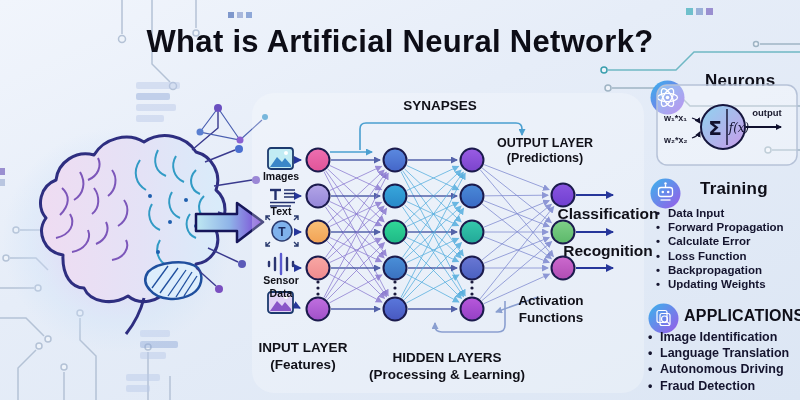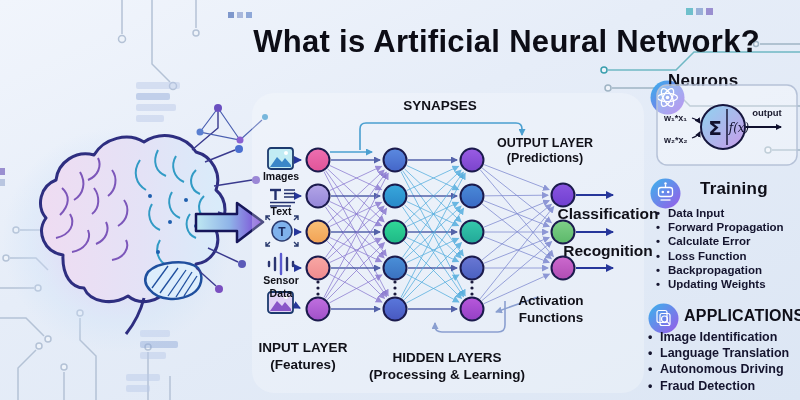--- a/index.html
+++ b/index.html
@@ -1,19 +1,19 @@
 <!DOCTYPE html>
 <html><head>
 <meta charset="utf-8">
 <style>
   html,body{margin:0;padding:0;background:#cfd8e8;font-family:"Liberation Sans",sans-serif;}
   .canvas{position:relative;width:800px;height:400px;overflow:hidden;
     background:linear-gradient(155deg,#f1f5fc 0%,#e6edf8 40%,#dce6f4 100%);}
   svg.full{position:absolute;left:0;top:0;width:800px;height:400px;display:block;}
-  h1.title{position:absolute;left:40px;top:24px;width:720px;margin:0;text-align:right;
+  h1.title{position:absolute;left:40px;top:24px;width:720px;margin:0;text-align:center;
     font-size:31px;font-weight:800;color:#0d0d16;letter-spacing:.3px;}
   .net-lbl{font-family:"Liberation Sans",sans-serif;font-weight:700;fill:#101018;}
   .panel-h{position:absolute;margin:0;font-weight:800;color:#0e0e18;letter-spacing:.2px;}
   .picon{position:absolute;display:block;line-height:0;}
   ul.blist{position:absolute;margin:0;padding:0;list-style:none;}
   ul.blist li{position:relative;padding-left:14px;font-weight:700;color:#14142e;}
   ul.blist li::before{content:"\2022";position:absolute;left:2px;}
   #training-list{left:654px;top:206px;width:150px;}
   #training-list li{font-size:11.5px;line-height:14.2px;}
   #apps-list{left:646px;top:329px;width:160px;}
@@ -454,21 +454,21 @@
         </defs>
       <circle cx="17.5" cy="17.5" r="17" fill="url(#ic1)"></circle>
       <g stroke="#ffffff" stroke-width="1.3" fill="none">
         <ellipse cx="17.5" cy="17.5" rx="10" ry="4.2"></ellipse>
         <ellipse cx="17.5" cy="17.5" rx="10" ry="4.2" transform="rotate(60 17.5 17.5)"></ellipse>
         <ellipse cx="17.5" cy="17.5" rx="10" ry="4.2" transform="rotate(120 17.5 17.5)"></ellipse>
       </g>
       <circle cx="17.5" cy="17.5" r="1.8" fill="#ffffff"></circle>
     </svg>
   </span>
-  <h2 class="panel-h" style="left:668px;top:71px;font-size:17px;">Neurons</h2>
+  <h2 class="panel-h" style="left:705px;top:71px;font-size:17px;">Neurons</h2>
 
   <svg id="neuron-box" width="142" height="84" viewBox="0 0 142 84">
     <defs>
         <linearGradient id="ngrad" x1="0" y1="0" x2="1" y2="1">
           <stop offset="0%" stop-color="#8fd4f0"></stop>
           <stop offset="100%" stop-color="#c89be8"></stop>
         </linearGradient>
       </defs>
     <rect x="1" y="1" width="140" height="80" rx="10" fill="#ffffff" fill-opacity=".35" stroke="#b6c2d8" stroke-width="1.5"></rect>
     <text x="8" y="37" font-size="9" font-weight="600" fill="#1a1a2e" font-family="Liberation Sans, sans-serif">w₁*x₁</text>

